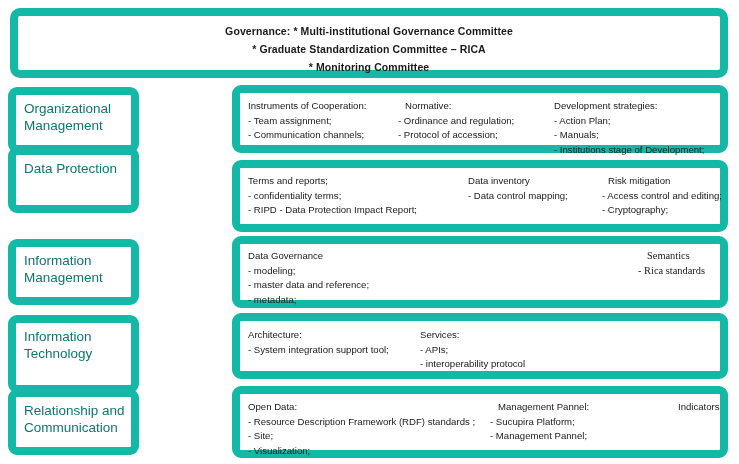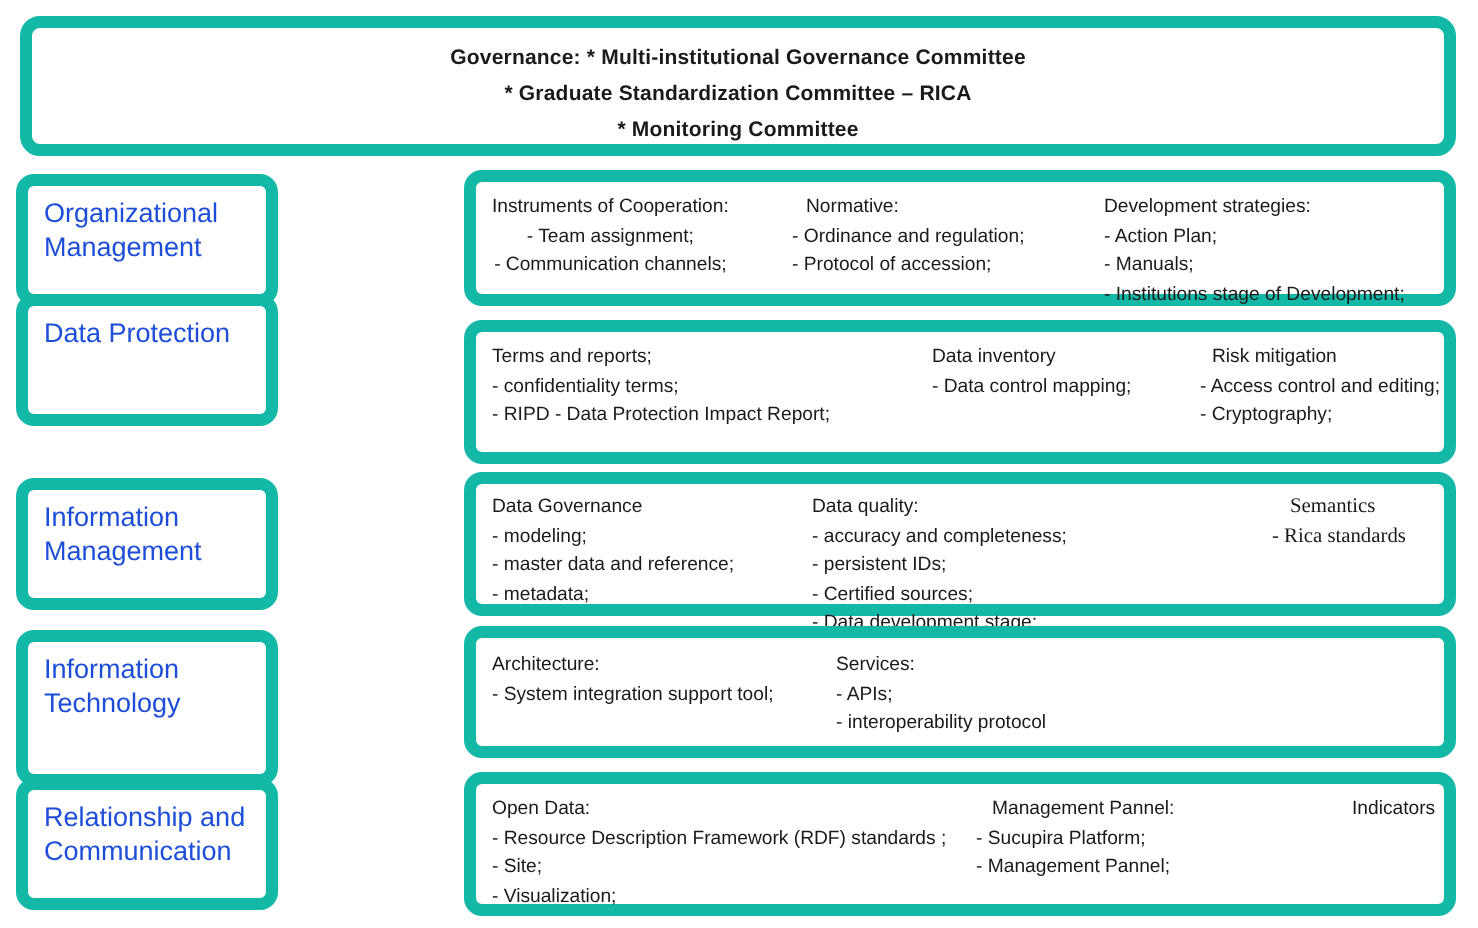--- a/index.html
+++ b/index.html
@@ -15,21 +15,21 @@
   #canvas {
     position: relative;
     width: 739px;
     height: 464px;
     background: #ffffff;
     overflow: hidden;
   }
   .box {
     position: absolute;
     box-sizing: border-box;
-    border: 6px solid #14b8a6;
+    border: 8px solid #14b8a6;
     border-radius: 9px;
     background: #ffffff;
   }
   
   #governance-box {
     left: 10px;
     top: 8px;
     width: 718px;
     height: 70px;
     border-radius: 10px;
@@ -54,21 +54,21 @@
     left: 8px;
     width: 131px;
   }
   .cat-label {
     position: absolute;
     left: 8px;
     top: 5px;
     width: 118px;
     font-size: 13.5px;
     line-height: 17px;
-    color: #1d4ed8;
+    color: #0f766e;
     font-weight: 400;
   }
 
   
   .content-box {
     left: 232px;
     width: 496px;
   }
   .col {
     position: absolute;
@@ -99,21 +99,21 @@
   <div class="box" id="governance-box">
     <div class="gov-line" id="gov-line-0">Governance: * Multi-institutional Governance Committee</div>
     <div class="gov-line" id="gov-line-1">* Graduate Standardization Committee – RICA</div>
     <div class="gov-line" id="gov-line-2">* Monitoring Committee</div>
   </div>
 
   <div class="box cat-box" style="top:87px; height:66px;">
     <div class="cat-label">Organizational Management</div>
   </div>
   <div class="box content-box" style="top:85px; height:68px;">
-    <div class="col" style="left:8px; top:6px;text-align:center;">
+    <div class="col" style="left:8px; top:6px;">
       <div class="hd">Instruments of Cooperation:</div>
       <div class="it">- Team assignment;</div>
       <div class="it">- Communication channels;</div>
     </div>
     <div class="col" style="left:158px; top:6px;">
       <div class="hd" style="padding-left:7px;">Normative:</div>
       <div class="it">- Ordinance and regulation;</div>
       <div class="it">- Protocol of accession;</div>
     </div>
     <div class="col" style="left:314px; top:6px;">
@@ -147,27 +147,20 @@
   <div class="box cat-box" style="top:239px; height:66px;">
     <div class="cat-label">Information Management</div>
   </div>
   <div class="box content-box" style="top:236px; height:72px;">
     <div class="col" style="left:8px; top:5px;">
       <div class="hd">Data Governance</div>
       <div class="it">- modeling;</div>
       <div class="it">- master data and reference;</div>
       <div class="it">- metadata;</div>
     </div>
-    <div class="col" style="left:168px; top:5px;">
-      <div class="hd">Data quality:</div>
-      <div class="it"> - accuracy and completeness;</div>
-      <div class="it">-  persistent IDs;</div>
-      <div class="it">- Certified sources;</div>
-      <div class="it"> - Data development stage;</div>
-    </div>
     <div class="col serif" style="left:398px; top:5px;">
       <div class="hd" style="padding-left:9px;">Semantics</div>
       <div class="it">- Rica standards</div>
     </div>
   </div>
 
   <div class="box cat-box" style="top:315px; height:78px;">
     <div class="cat-label">Information Technology</div>
   </div>
   <div class="box content-box" style="top:313px; height:66px;">

